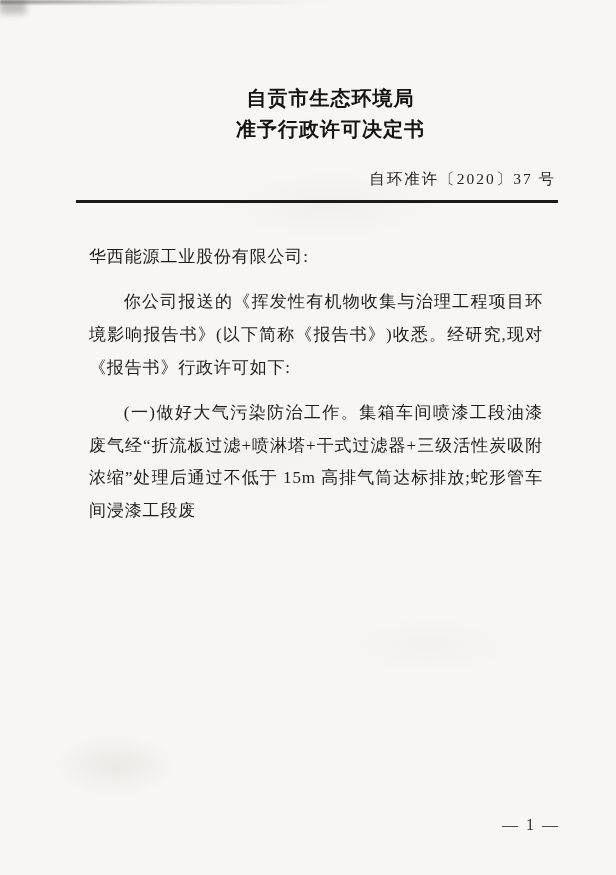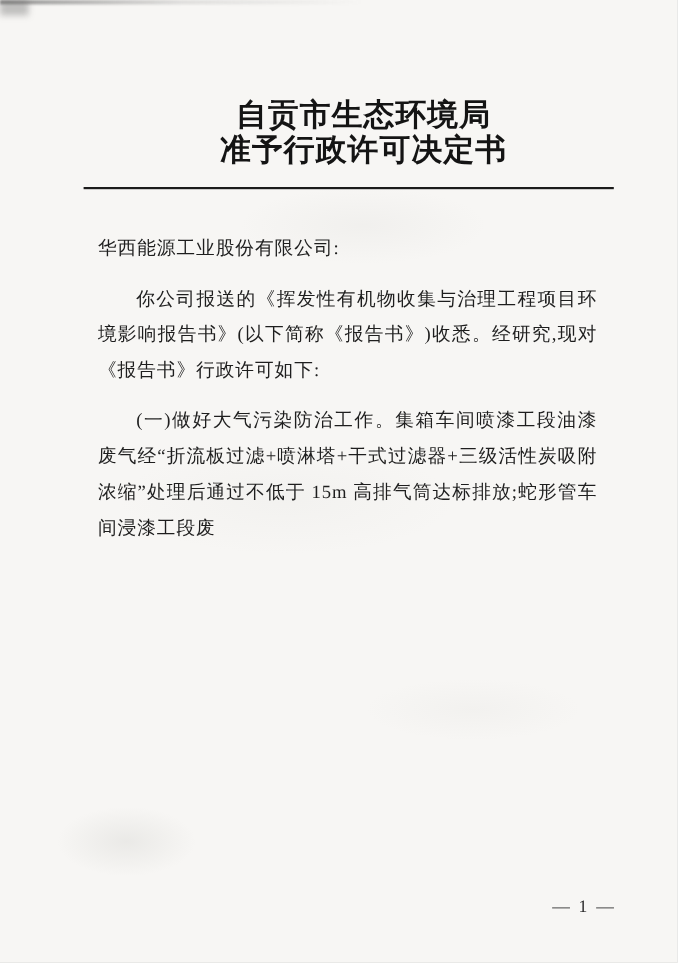--- a/index.html
+++ b/index.html
@@ -35,21 +35,21 @@
     top: 0; left: 0;
     width: 26px; height: 14px;
     background: rgba(90,90,90,0.35);
     filter: blur(3px);
   }
   .title-block {
     padding-top: 70px;
     text-align: center;
     font-family: "Liberation Sans", "DejaVu Sans", sans-serif;
     font-weight: bold;
-    font-size: 28px;
+    font-size: 20px;
     line-height: 31px;
     letter-spacing: 1px;
     color: #141414;
     margin-left: 45px;
   }
   .doc-number {
     margin-top: 24px;
     padding-right: 60px;
     text-align: right;
     font-size: 15.5px;
@@ -90,20 +90,21 @@
 <div class="page">
 
   <div class="scan-edge-top"></div>
   <div class="scan-corner"></div>
 
   <header>
     <h1 class="title-block">
       <div>自贡市生态环境局</div>
       <div>准予行政许可决定书</div>
     </h1>
+    <div class="doc-number">自环准许〔2020〕37 号</div>
     <div class="rule"></div>
   </header>
 
   <main class="body-text">
     <p class="salutation">华西能源工业股份有限公司:</p>
     <p class="para">你公司报送的《挥发性有机物收集与治理工程项目环境影响报告书》(以下简称《报告书》)收悉。经研究,现对《报告书》行政许可如下:</p>
     <p class="para">(一)做好大气污染防治工作。集箱车间喷漆工段油漆废气经“折流板过滤+喷淋塔+干式过滤器+三级活性炭吸附浓缩”处理后通过不低于 15m 高排气筒达标排放;蛇形管车间浸漆工段废</p>
   </main>
 
   <footer>

